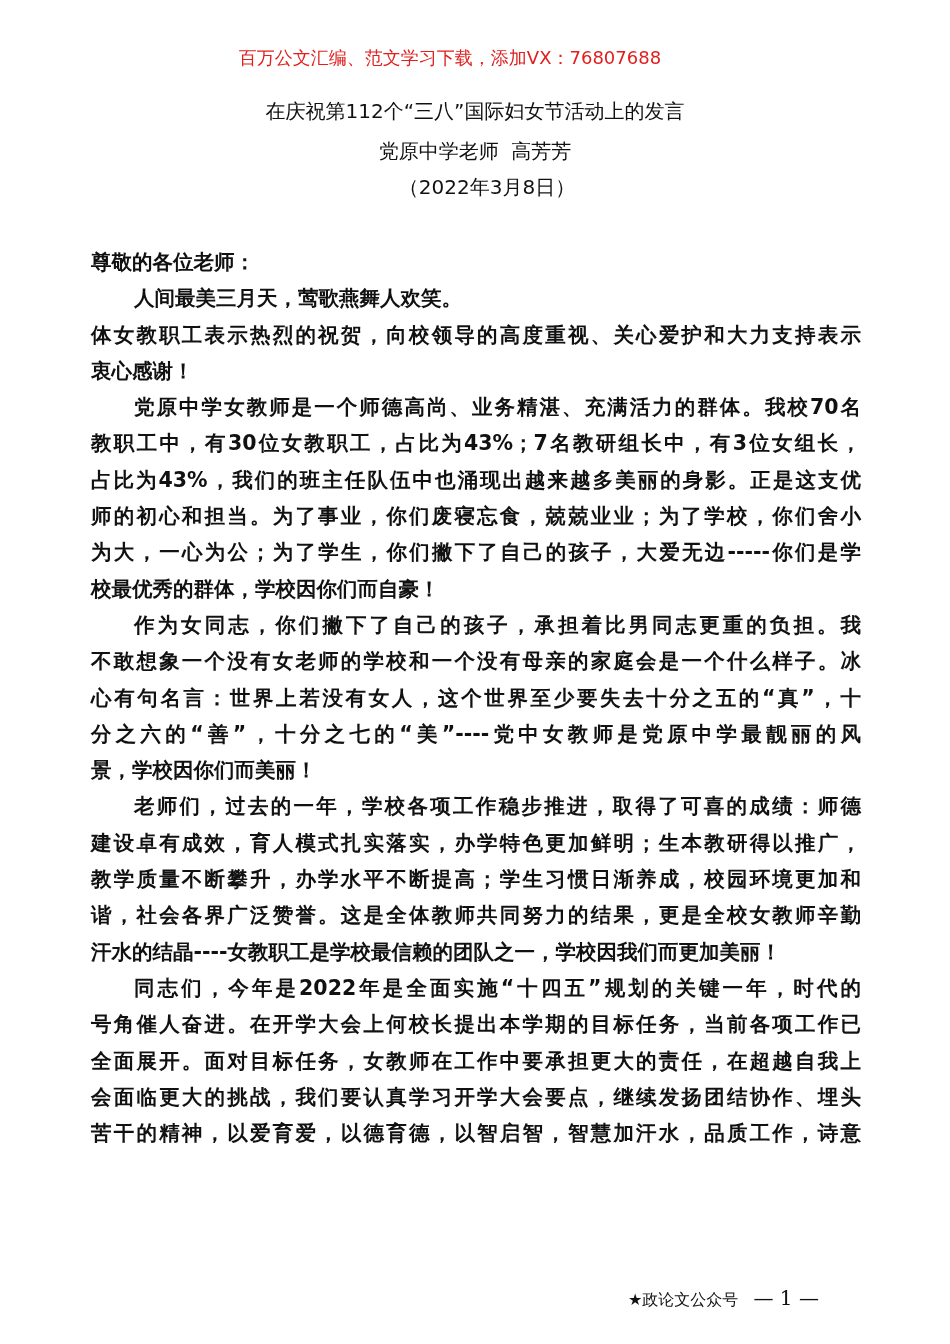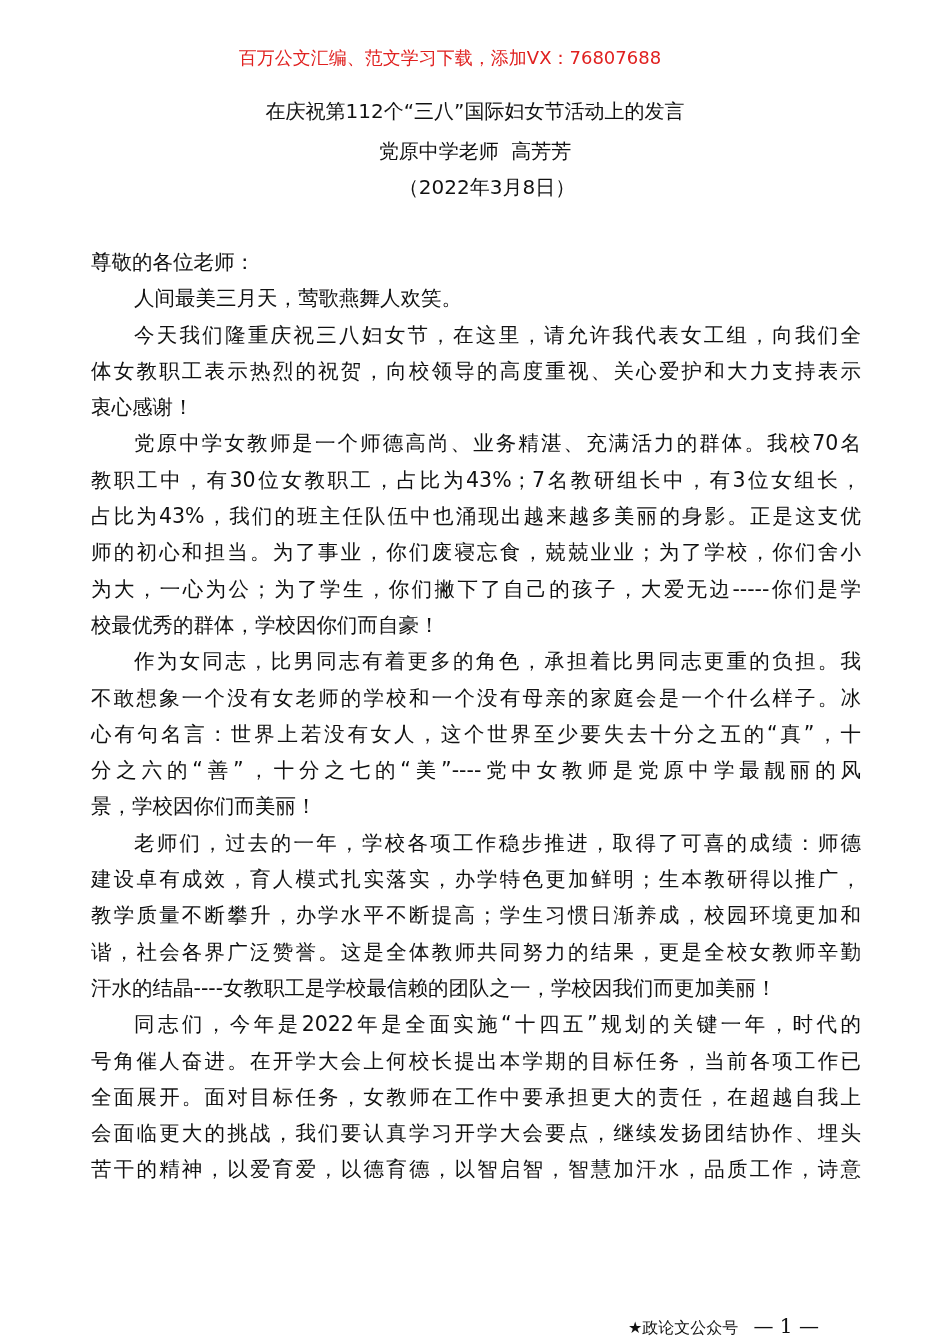--- a/index.html
+++ b/index.html
@@ -6,48 +6,47 @@
   body { width: 950px; height: 1344px; position: relative; overflow: hidden;
          font-family: "DejaVu Sans", "Liberation Sans", sans-serif; color: #111; }
   .banner { position: absolute; top: 46px; left: 0; width: 900px; text-align: center;
             font-size: 18px; color: #e0201f; letter-spacing: 0px; }
   .title-block { position: absolute; left: 0; width: 950px; text-align: center; font-size: 20px; }
   .t1 { top: 98px; }
   .t2 { top: 138px; }
   .t3 { top: 174px; padding-left: 12px; }
   .body { position: absolute; top: 244px; left: 91px; width: 770px; font-size: 20.5px; }
   .line { height: 36.3px; line-height: 36.3px; white-space: nowrap; text-align: justify;
-          text-align-last: justify; }
+          text-align-last: justify; font-weight: bold; }
   .line.last { text-align-last: left; }
   .line.indent { padding-left: 43px; }
-  .footer { position: absolute; top: 1286px; left: 628px; font-size: 16px; white-space: nowrap; margin-top: 28px; }
+  .footer { position: absolute; top: 1286px; left: 628px; font-size: 16px; white-space: nowrap; }
   .footer .page { font-family: "DejaVu Serif", serif; font-size: 20px; margin-left: 10px; }
 </style>
 </head>
 <body>
 
 <div class="banner">百万公文汇编、范文学习下载，添加VX：76807688</div>
 
 <div class="title-block t1">在庆祝第112个“三八”国际妇女节活动上的发言</div>
 <div class="title-block t2" style="white-space:pre;">党原中学老师  高芳芳</div>
 <div class="title-block t3">（2022年3月8日）</div>
 
 <div class="body" id="body">
     <div class="line last">尊敬的各位老师：</div>
     <div class="line indent last">人间最美三月天，莺歌燕舞人欢笑。</div>
-    <div class="line indent">今天我们隆重庆祝三八妇女节，在这里，请允许我代表女工组，向我们全</div>
     <div class="line">体女教职工表示热烈的祝贺，向校领导的高度重视、关心爱护和大力支持表示</div>
     <div class="line last">衷心感谢！</div>
     <div class="line indent">党原中学女教师是一个师德高尚、业务精湛、充满活力的群体。我校70名</div>
     <div class="line">教职工中，有30位女教职工，占比为43%；7名教研组长中，有3位女组长，</div>
     <div class="line">占比为43%，我们的班主任队伍中也涌现出越来越多美丽的身影。正是这支优</div>
     <div class="line">师的初心和担当。为了事业，你们废寝忘食，兢兢业业；为了学校，你们舍小</div>
     <div class="line">为大，一心为公；为了学生，你们撇下了自己的孩子，大爱无边-----你们是学</div>
     <div class="line last">校最优秀的群体，学校因你们而自豪！</div>
-    <div class="line indent">作为女同志，比男同志有着更多的角色，承担着比男同志更重的负担。我</div>
+    <div class="line indent">作为女同志，你们撇下了自己的孩子，承担着比男同志更重的负担。我</div>
     <div class="line">不敢想象一个没有女老师的学校和一个没有母亲的家庭会是一个什么样子。冰</div>
     <div class="line">心有句名言：世界上若没有女人，这个世界至少要失去十分之五的“真”，十</div>
     <div class="line">分之六的“善”，十分之七的“美”----党中女教师是党原中学最靓丽的风</div>
     <div class="line last">景，学校因你们而美丽！</div>
     <div class="line indent">老师们，过去的一年，学校各项工作稳步推进，取得了可喜的成绩：师德</div>
     <div class="line">建设卓有成效，育人模式扎实落实，办学特色更加鲜明；生本教研得以推广，</div>
     <div class="line">教学质量不断攀升，办学水平不断提高；学生习惯日渐养成，校园环境更加和</div>
     <div class="line">谐，社会各界广泛赞誉。这是全体教师共同努力的结果，更是全校女教师辛勤</div>
     <div class="line last">汗水的结晶----女教职工是学校最信赖的团队之一，学校因我们而更加美丽！</div>
     <div class="line indent">同志们，今年是2022年是全面实施“十四五”规划的关键一年，时代的</div>

